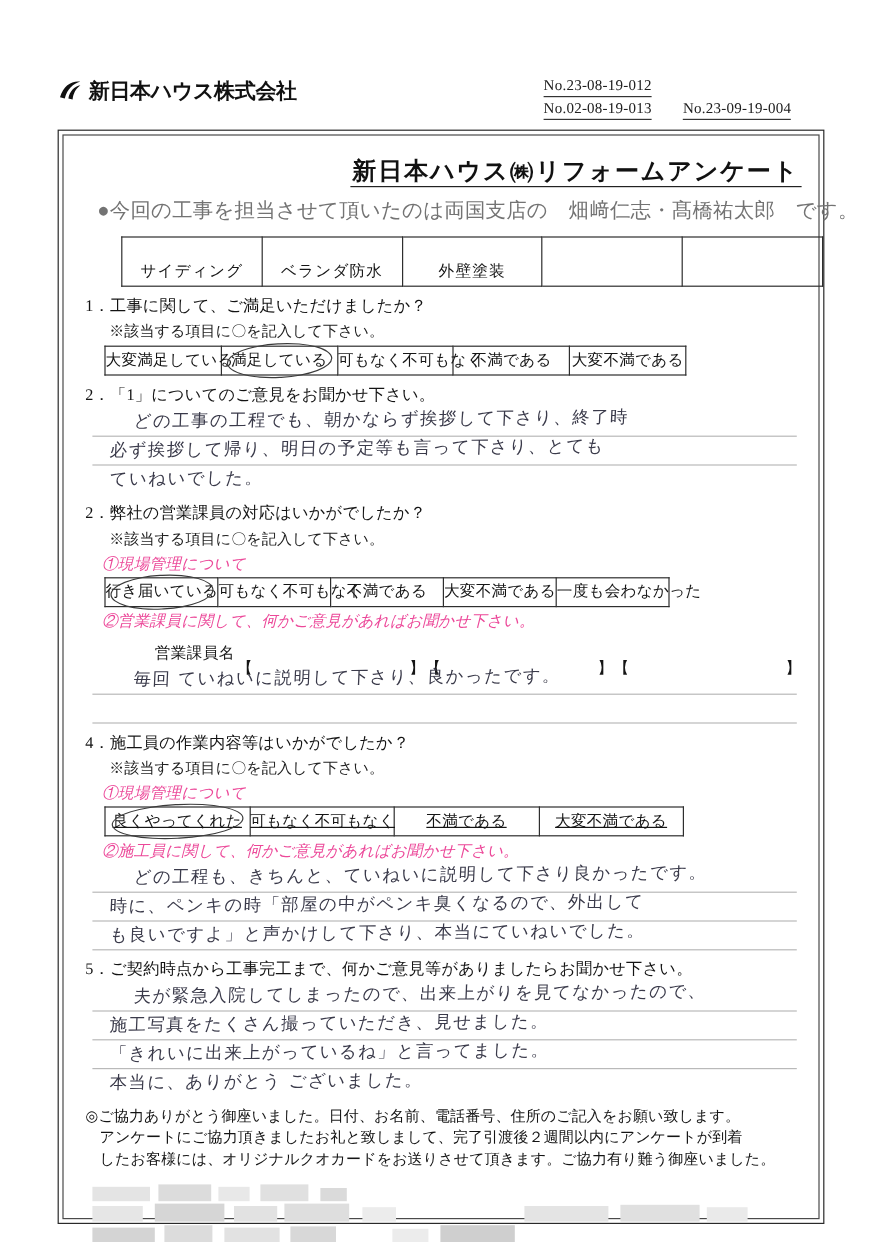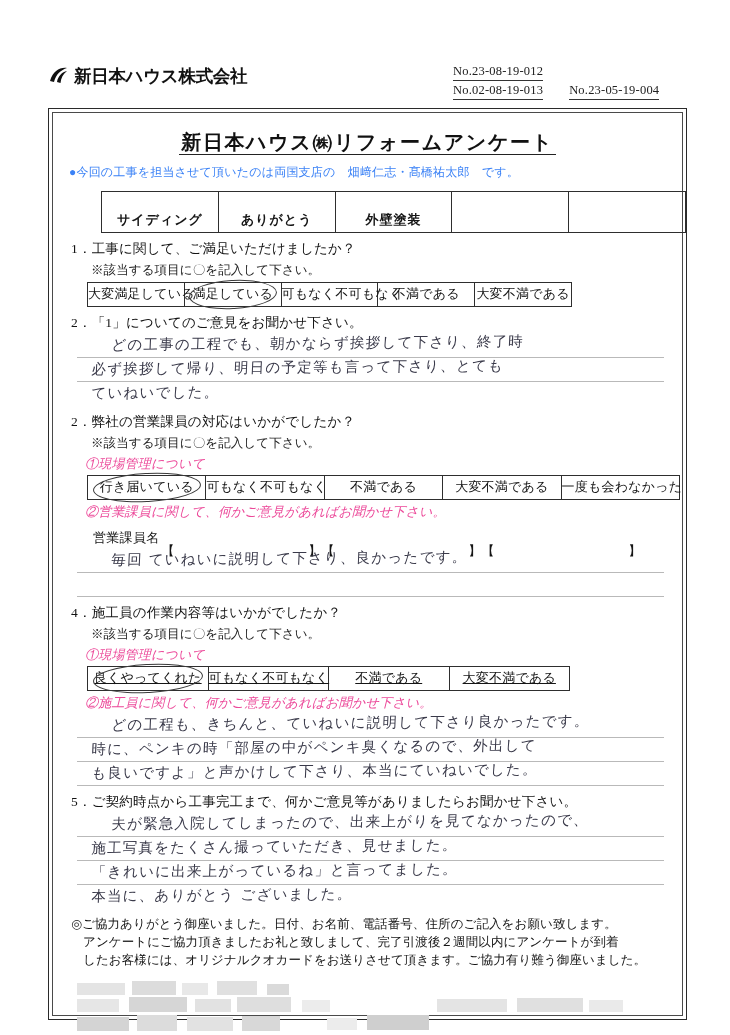--- a/index.html
+++ b/index.html
@@ -88,36 +88,36 @@
     box-sizing: border-box;
   }
   .content {
     position: absolute;
     left: 0; top: 0; right: 0; bottom: 0;
     padding: 10px 14px 0 14px;
     box-sizing: border-box;
   }
 
   .form-title {
-    text-align: center;
+    text-align: right;
     font-size: 20px;
     font-weight: bold;
     letter-spacing: 1.6px;
     margin: 6px 0 2px 0;
     color: #111;
   }
   .form-title span {
     border-bottom: 1.5px solid #222;
     padding: 0 2px 1px 2px;
   }
   .intro {
-    font-size: 12px;
+    font-size: 17px;
     letter-spacing: 0.2px;
-    margin: 8px 0 0 2px;
-    color: #3b82f6;
+    margin: 8px 0 0 14px;
+    color: #737373;
     white-space: nowrap;
   }
 
   
   table.opt {
     border-collapse: collapse;
     table-layout: fixed;
     font-size: 13px;
     color: #151515;
   }
@@ -128,21 +128,20 @@
     padding: 1px 0 2px 0;
     letter-spacing: 0.2px;
     white-space: nowrap;
     position: relative;
   }
 
   
   table.worktypes {
     margin: 10px 0 0 34px;
     width: 585px;
-    font-weight: bold;
   }
   table.worktypes td {
     height: 36px;
     vertical-align: bottom;
     font-size: 13px;
     letter-spacing: 1px;
     padding-bottom: 3px;
   }
 
   .q {
@@ -160,21 +159,21 @@
   }
   .q-sub {
     font-size: 13px;
     margin: 3px 0 2px 18px;
     letter-spacing: 0.2px;
     color: #ec4899;
     font-style: italic;
   }
 
   table.q1tbl  { margin: 0 0 0 20px; width: 485px; }
-  table.q3tbl  { margin: 0 0 0 20px; width: 593px; border-radius: 10px; }
+  table.q3tbl  { margin: 0 0 0 20px; width: 471px; border-radius: 10px; }
   table.q4tbl  { margin: 0 0 0 20px; width: 483px; text-decoration: underline; }
 
   
   .circled::after {
     content: "";
     position: absolute;
     left: 4%;
     top: -12%;
     width: 92%;
     height: 128%;
@@ -188,21 +187,21 @@
   
   .namerow {
     font-size: 13px;
     margin: 8px 0 0 26px;
     letter-spacing: 0.3px;
     display: flex;
     align-items: baseline;
     white-space: nowrap;
     color: #151515;
   }
-  .namerow .lbl { margin-right: 2px; }
+  .namerow .lbl { margin-right: 2px; margin-left: 36px; }
   .brk {
     display: inline-block;
     width: 160px;
     border: 0;
     position: relative;
   }
   .brk::before { content: "【"; position: absolute; left: 0; }
   .brk::after  { content: "】"; position: absolute; right: 0; }
 
   
@@ -271,40 +270,40 @@
     </span>
     <span class="company-name">新日本ハウス株式会社</span>
   </div>
 
   <div class="docnos">
     <div class="docno-row">
       <span class="docno">No.23-08-19-012</span>
     </div>
     <div class="docno-row">
       <span class="docno">No.02-08-19-013</span>
-      <span class="docno">No.23-05-19-004</span>
+      <span class="docno">No.23-09-19-004</span>
     </div>
   </div>
 </div>
 
 <div class="sheet">
  <div class="sheet-inner">
   <div class="content">
 
     <div class="form-title">
       <span>新日本ハウス㈱リフォームアンケート</span>
     </div>
 
     <div class="intro">●今回の工事を担当させて頂いたのは両国支店の　畑﨑仁志・髙橋祐太郎　です。</div>
 
     <table class="opt worktypes">
       <tbody>
             <tr>
         <td>サイディング</td>
-        <td>ありがとう</td>
+        <td>ベランダ防水</td>
         <td>外壁塗装</td>
         <td></td>
         <td></td>
       </tr>
     </tbody>
         </table>
 
     <div class="q">1．工事に関して、ご満足いただけましたか？</div>
     <div class="q-note">※該当する項目に〇を記入して下さい。</div>
     <table class="opt q1tbl">

